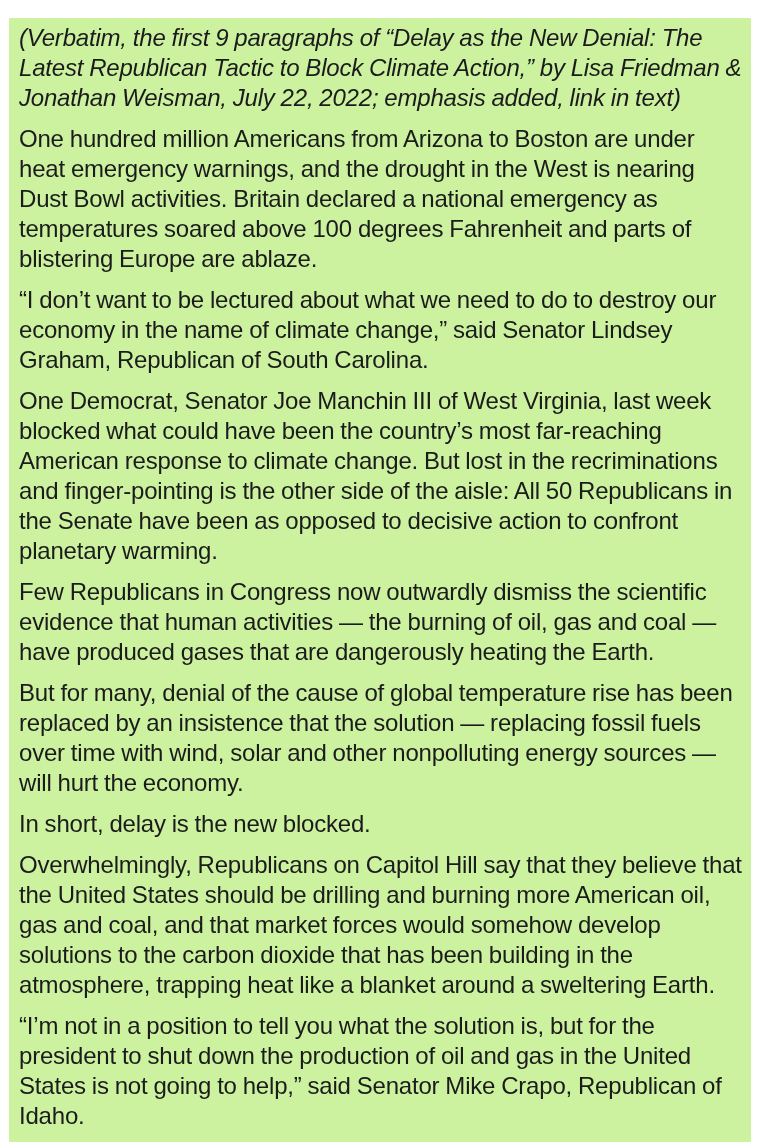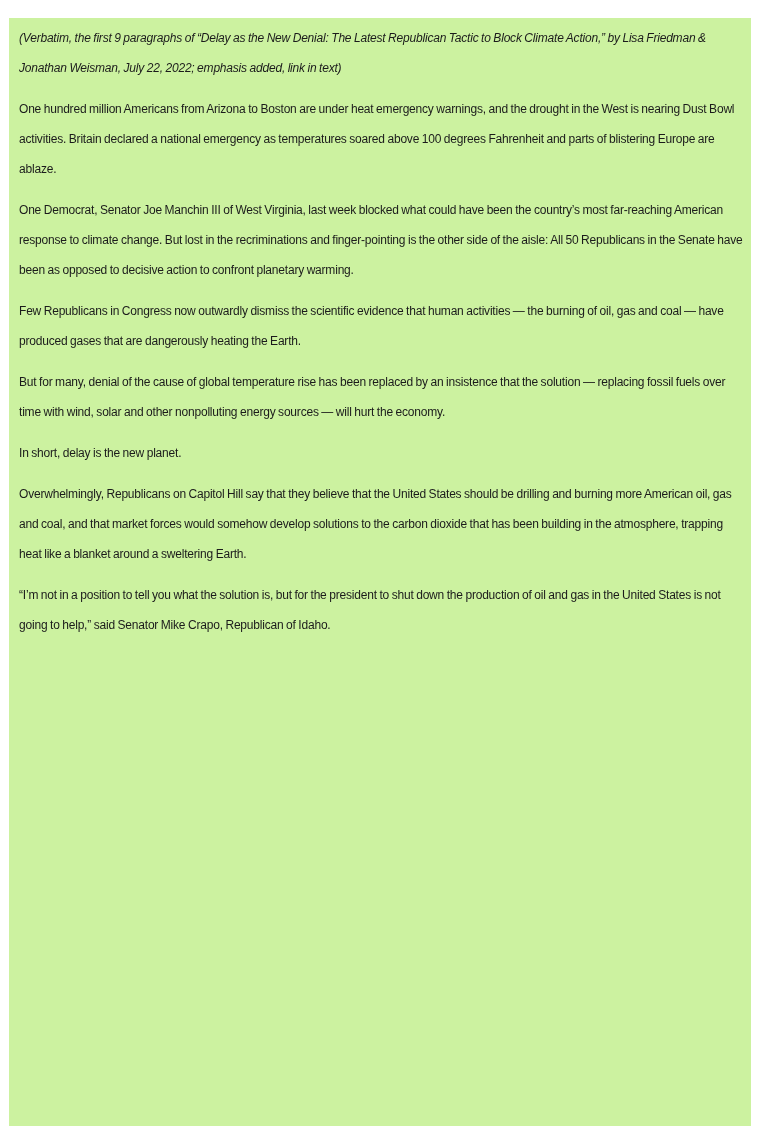--- a/index.html
+++ b/index.html
@@ -16,21 +16,21 @@
   .doc-panel {
     box-sizing: border-box;
     margin: 18px 17px 15px 9px;
     width: 742px;
     min-height: 1108px;
     background: #ccf2a0;
     padding: 5px 8px 8px 10px;
   }
   .doc-panel p {
     margin: 0 0 11px 0;
-    font-size: 12px;
+    font-size: 24px;
     line-height: 30px;
     letter-spacing: -0.2px;
     word-spacing: -0.5px;
   }
   .doc-panel p:last-child {
     margin-bottom: 16px;
   }
   .attribution {
     font-style: italic;
   }
@@ -44,35 +44,38 @@
 <div class="doc-panel">
   <p class="attribution">
     <span>(Verbatim, the first 9 paragraphs of “Delay as the New Denial: The Latest Republican Tactic to Block Climate Action,” by Lisa Friedman &amp; Jonathan Weisman, July 22, 2022; emphasis added, link in text)</span>
   </p>
 
   <p>
     <span>One hundred million Americans from Arizona to Boston are under heat emergency warnings, and the drought in the West is nearing Dust Bowl activities. Britain declared a national emergency as temperatures soared above 100 degrees Fahrenheit and parts of blistering Europe are ablaze.</span>
   </p>
 
 
+  <p>
+    <span>“I don’t want to be lectured about what we need to do to destroy our economy in the name of climate change,” said Senator Lindsey Graham, Republican of South Carolina.</span>
+  </p>
 
   <p>
     <span>One Democrat, Senator Joe Manchin III of West Virginia, last week blocked what could have been the country’s most far-reaching American response to climate change. But lost in the recriminations and finger-pointing is the other side of the aisle: </span><span class="bold">All 50 Republicans in the Senate have been as opposed to decisive action to confront planetary warming.</span>
   </p>
 
   <p>
     <span>Few Republicans in Congress now outwardly dismiss the scientific evidence that human activities — the burning of oil, gas and coal — have produced gases that are dangerously heating the Earth.</span>
   </p>
 
   <p>
     <span>But for many, denial of the cause of global temperature rise has been replaced by an insistence that the solution — replacing fossil fuels over time with wind, solar and other nonpolluting energy sources — will hurt the economy.</span>
   </p>
 
   <p>
-    <span>In short, delay is the new planet.</span>
+    <span>In short, delay is the new blocked.</span>
   </p>
 
   <p>
     <span>Overwhelmingly, Republicans on Capitol Hill say that they believe that the United States should be drilling and burning more American oil, gas and coal, and that market forces would somehow develop solutions to the carbon dioxide that has been building in the atmosphere, trapping heat like a blanket around a sweltering Earth.</span>
   </p>
 
   <p>
     <span>“I’m not in a position to tell you what the solution is, but for the president to shut down the production of oil and gas in the United States is not going to help,” said Senator Mike Crapo, Republican of Idaho.</span>
   </p>
 </div>

